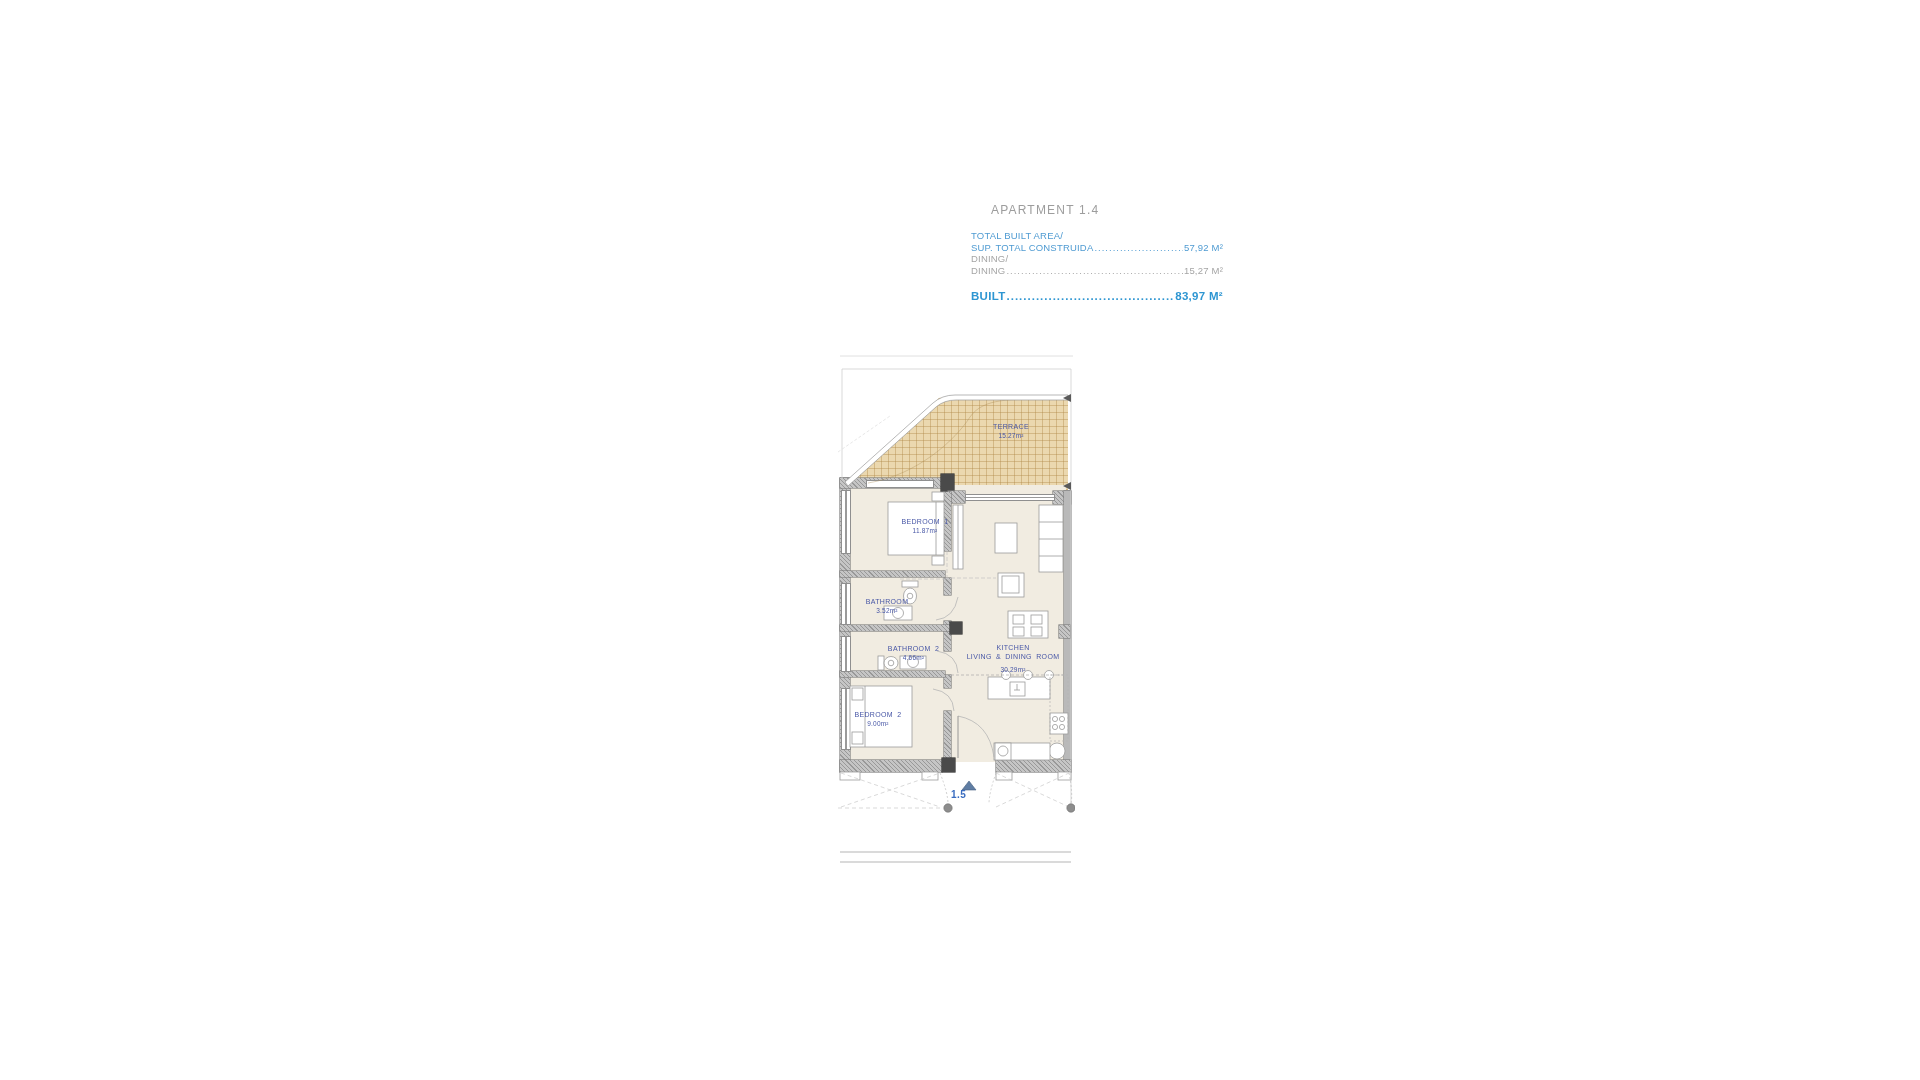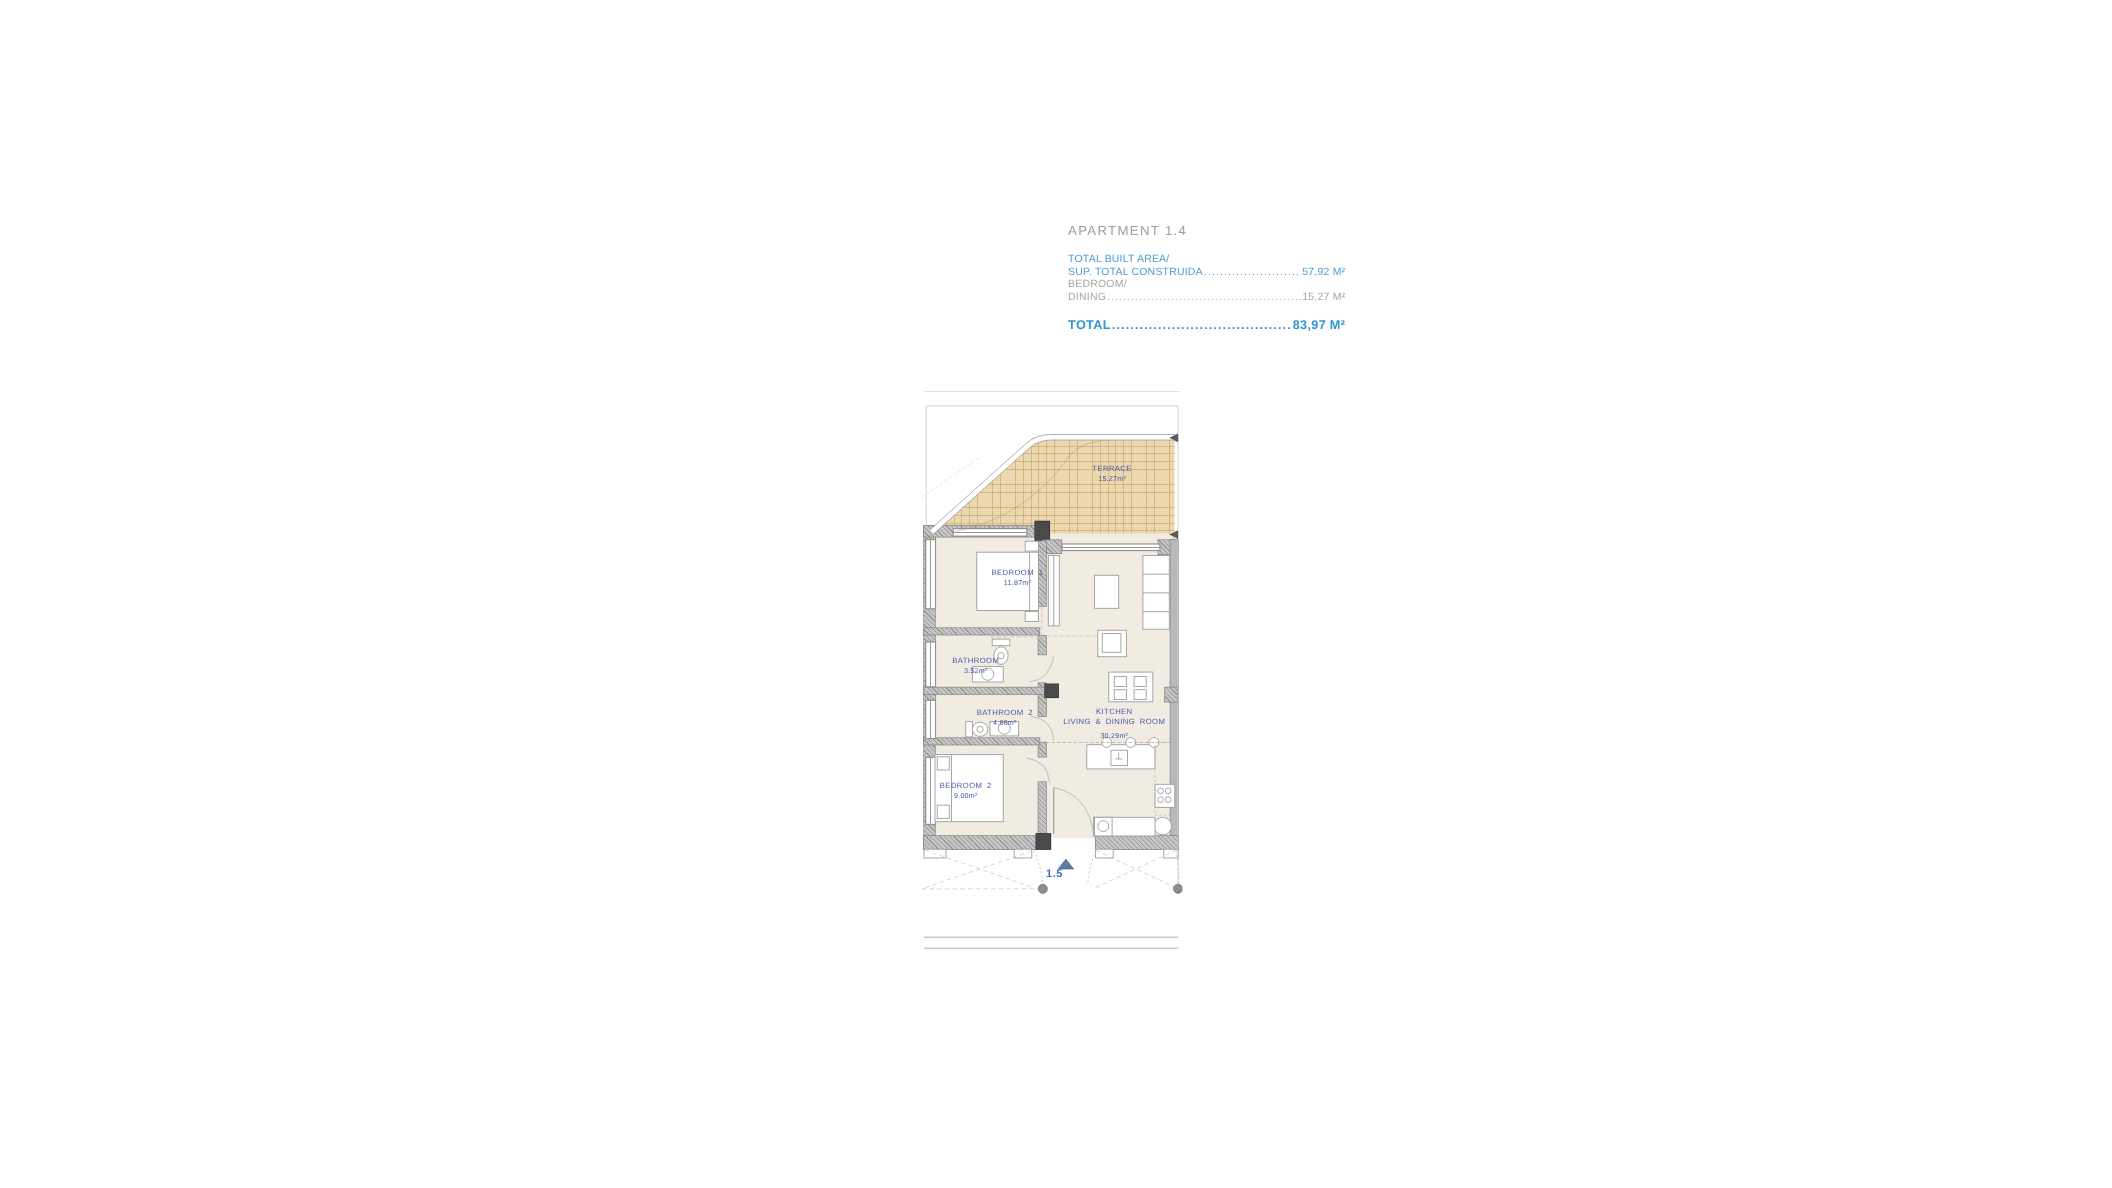--- a/index.html
+++ b/index.html
@@ -1,20 +1,20 @@
 <!DOCTYPE html>
 <html><head>
 <meta charset="utf-8">
 <style>
   html,body{margin:0;padding:0;background:#fff;}
   #canvas{position:relative;width:1920px;height:1080px;background:#ffffff;overflow:hidden;
           font-family:"Liberation Sans",sans-serif;}
   
   #header{position:absolute;left:971px;top:203px;width:252px;}
-  .hd-title{color:#9d9d9d;font-size:12px;letter-spacing:1.2px;margin-bottom:13px;}
+  .hd-title{color:#9d9d9d;font-size:12px;letter-spacing:1.2px;margin-bottom:13px;margin-left:20px;}
   .dotline{display:flex;align-items:flex-end;width:252px;white-space:nowrap;}
   .dotline .lbl{flex:0 0 auto;}
   .dotline .dots{flex:1 1 auto;overflow:hidden;letter-spacing:1px;margin:0 1px;}
   .dotline .val{flex:0 0 auto;}
   .blue{color:#4f9bd2;}
   .gray{color:#a5a5a5;}
   .hline{font-size:9.5px;letter-spacing:.2px;line-height:11.5px;}
   #total-line{margin-top:14px;font-size:11.5px;font-weight:600;color:#2e96d2;letter-spacing:.3px;}
   
   #plan{position:absolute;left:838px;top:355px;width:237px;height:515px;}
@@ -48,28 +48,28 @@
 <div id="canvas">
 
   <div id="header">
     <div class="hd-title">APARTMENT 1.4</div>
     <div class="hline blue">TOTAL BUILT AREA/</div>
     <div class="hline blue dotline">
       <span class="lbl">SUP. TOTAL CONSTRUIDA</span>
       <span class="dots">......................................................................</span>
       <span class="val">57,92 M²</span>
     </div>
-    <div class="hline gray">BEDROOM/</div>
+    <div class="hline gray">DINING/</div>
     <div class="hline gray dotline">
       <span class="lbl">DINING</span>
       <span class="dots">..........................................................................................</span>
       <span class="val">15,27 M²</span>
     </div>
     <div id="total-line" class="dotline">
-      <span class="lbl">TOTAL </span>
+      <span class="lbl">BUILT </span>
       <span class="dots">..........................................................................................</span>
       <span class="val">83,97 M²</span>
     </div>
   </div>
 
   <div id="plan">
 
     <div id="terrace"></div>
     <div id="floor"></div>
 

